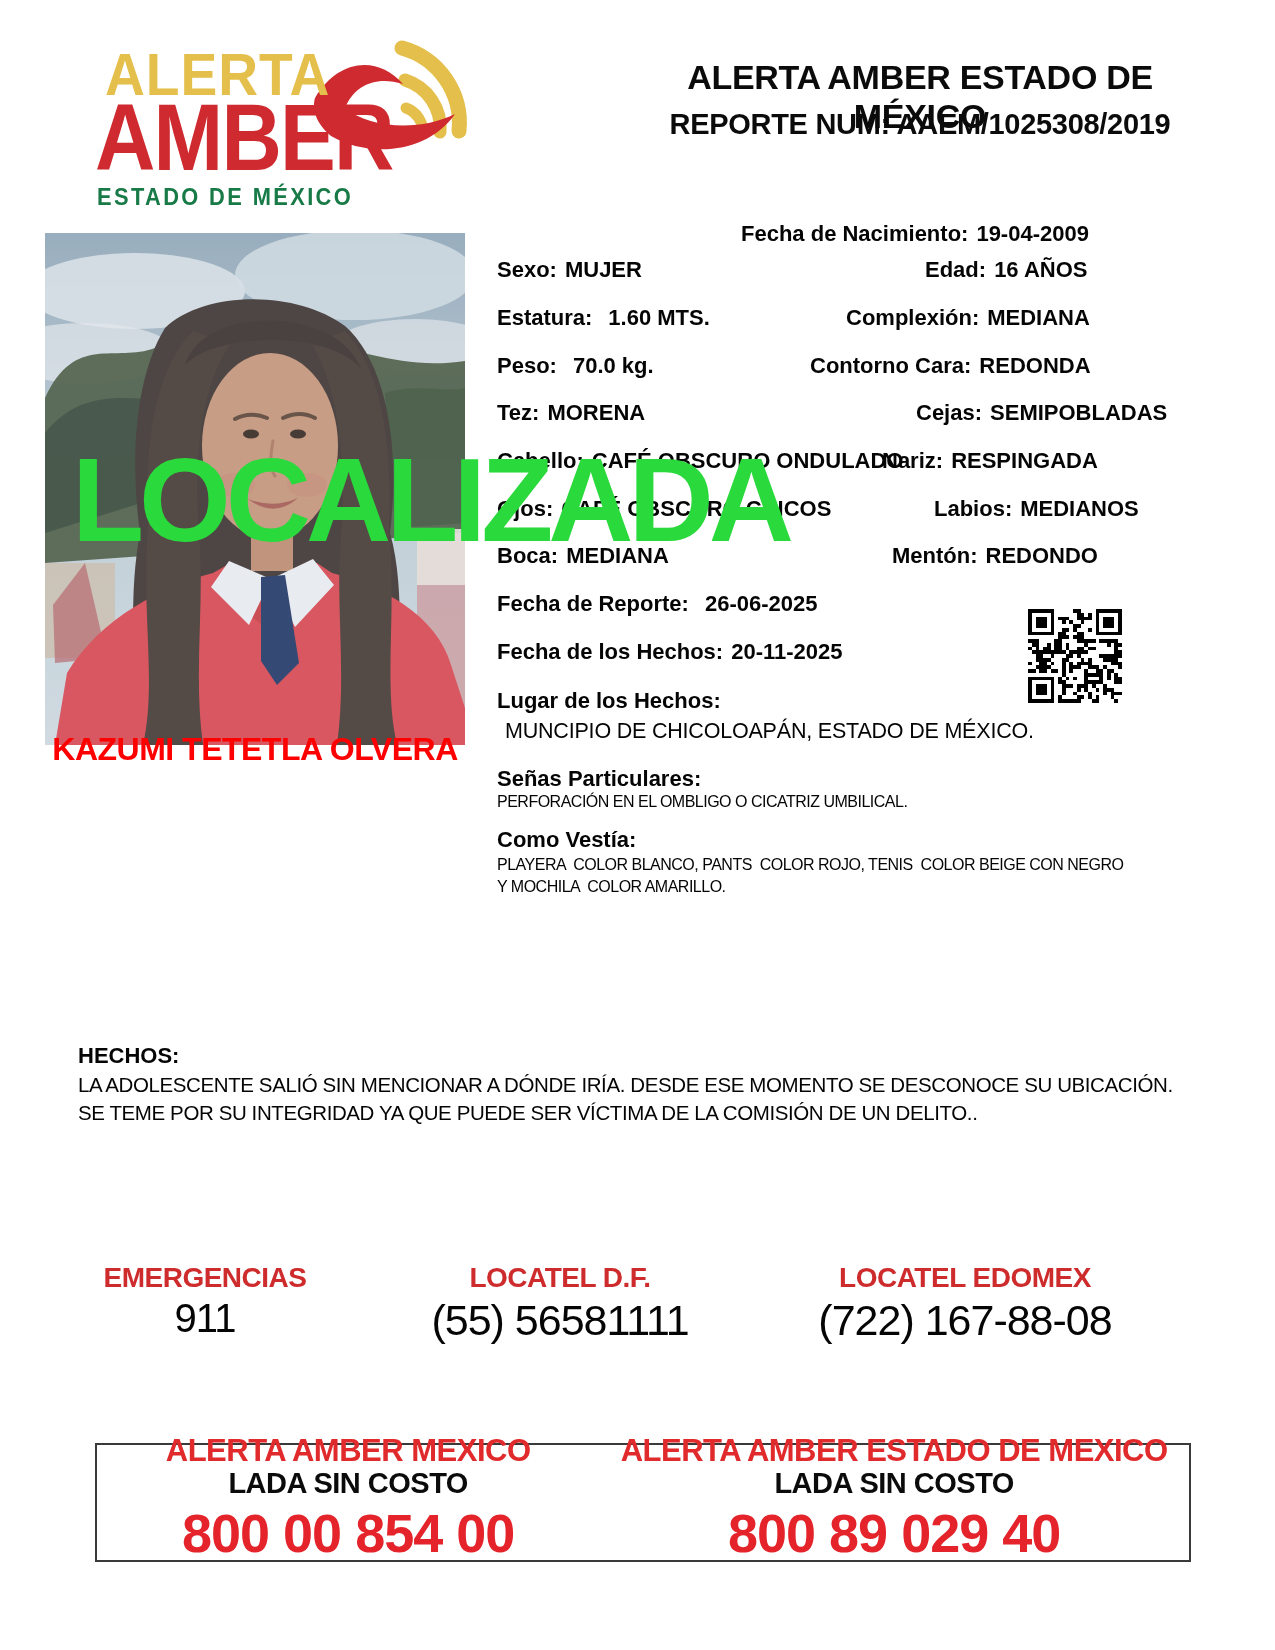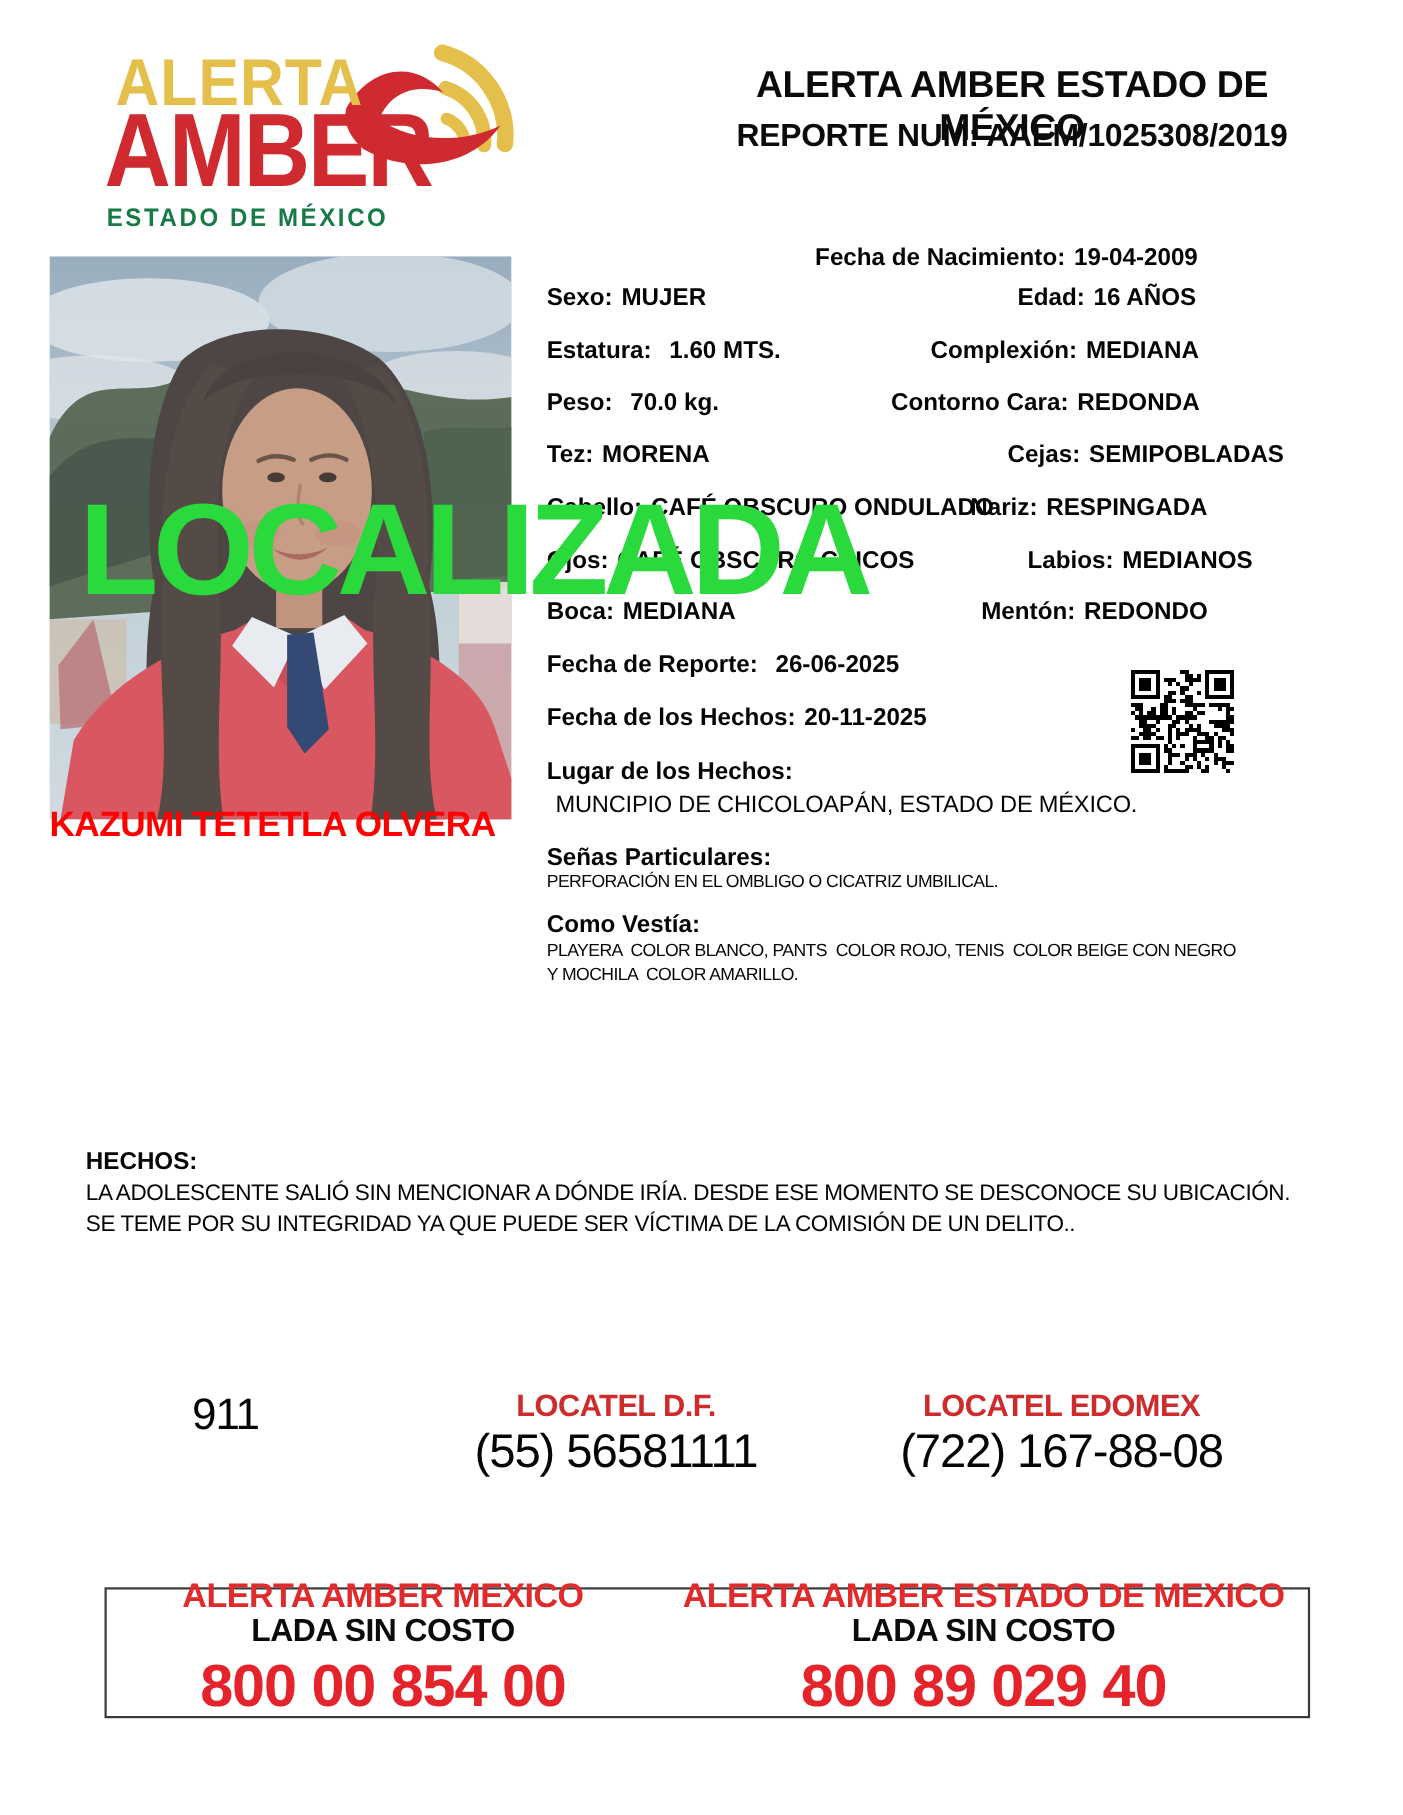--- a/index.html
+++ b/index.html
@@ -23,21 +23,21 @@
   .hdr-title{left:620px;top:58px;width:600px;text-align:center;font-size:34px;font-weight:bold;
              letter-spacing:-0.3px;color:#0b0b0b;}
   .hdr-report{left:620px;top:108px;width:600px;text-align:center;font-size:29px;font-weight:bold;
               letter-spacing:-0.3px;color:#0b0b0b;}
 
   
   .photo{left:45px;top:233px;width:420px;height:512px;}
   .photo svg{display:block;}
   .localizada{left:72px;top:441px;font-size:118px;font-weight:bold;line-height:1;
               letter-spacing:-5px;color:#2AD93C;z-index:6;}
-  .person-name{left:45px;top:731px;width:420px;text-align:left;font-size:32px;font-weight:bold;
+  .person-name{left:45px;top:731px;width:420px;text-align:center;font-size:32px;font-weight:bold;
                color:#FE0000;letter-spacing:-0.5px;}
 
   
   .details{left:497px;top:0;width:680px;height:930px;font-size:22px;font-weight:bold;z-index:2;}
   .drow{position:absolute;left:0;white-space:nowrap;}
   .rpair{position:absolute;white-space:nowrap;}
   .val{margin-left:8px;}
   .val-wide{margin-left:16px;}
   .plain{font-weight:normal;font-size:21.5px;letter-spacing:-0.2px;}
   .cond{font-weight:normal;font-size:16px;letter-spacing:-0.5px;}
@@ -439,20 +439,21 @@
         <rect x="1" y="19" width="5" height="5" fill="#fff"></rect>
         <rect x="2" y="20" width="3" height="3" fill="#000"></rect>
       </svg>
   </div>
 
   <div class="abs hechos-label">HECHOS:</div>
   <div class="abs hechos-l1">LA ADOLESCENTE SALIÓ SIN MENCIONAR A DÓNDE IRÍA. DESDE ESE MOMENTO SE DESCONOCE SU UBICACIÓN.</div>
   <div class="abs hechos-l2">SE TEME POR SU INTEGRIDAD YA QUE PUEDE SER VÍCTIMA DE LA COMISIÓN DE UN DELITO..</div>
 
   <div class="ph-col ph1">
+    <div class="ph-label">EMERGENCIAS</div>
     <div class="ph-number">911</div>
   </div>
   <div class="ph-col ph2">
     <div class="ph-label">LOCATEL D.F.</div>
     <div class="ph-number">(55) 56581111</div>
   </div>
   <div class="ph-col ph3">
     <div class="ph-label">LOCATEL EDOMEX</div>
     <div class="ph-number">(722) 167-88-08</div>
   </div>

